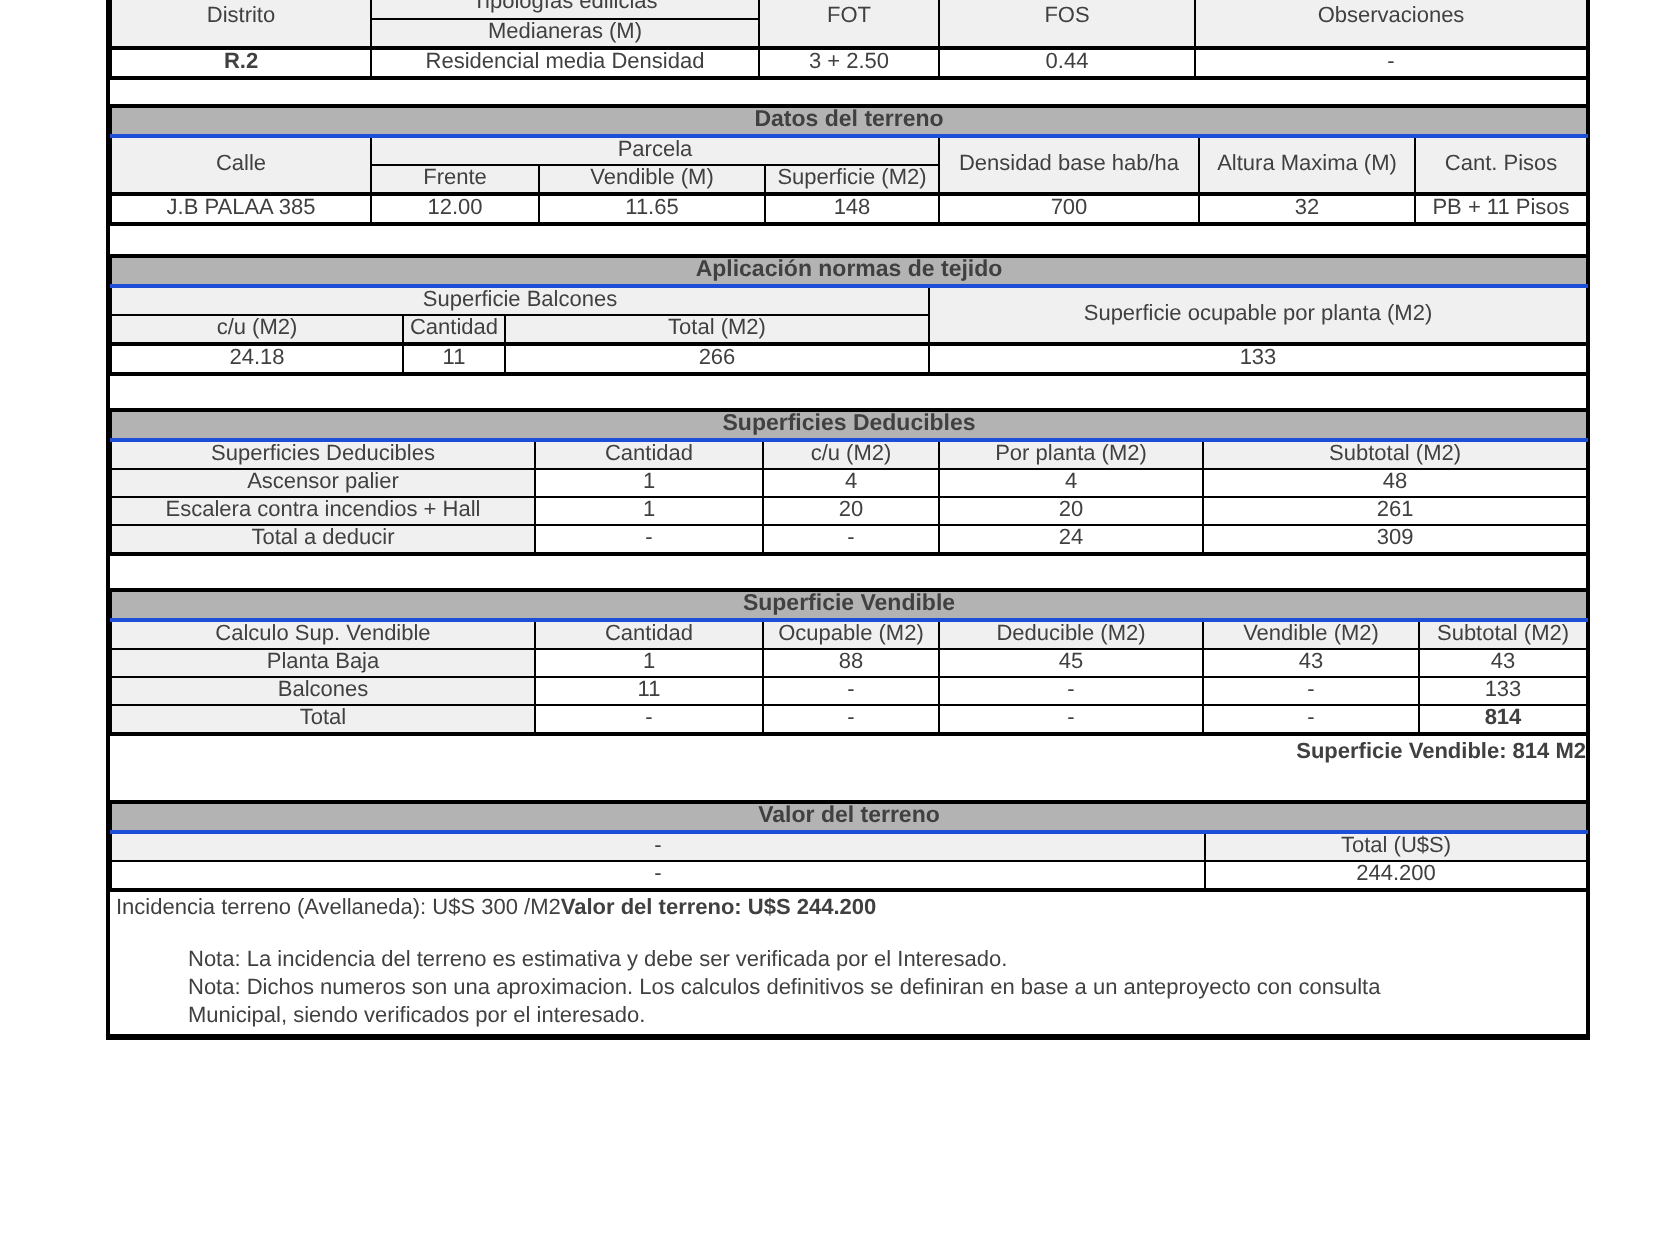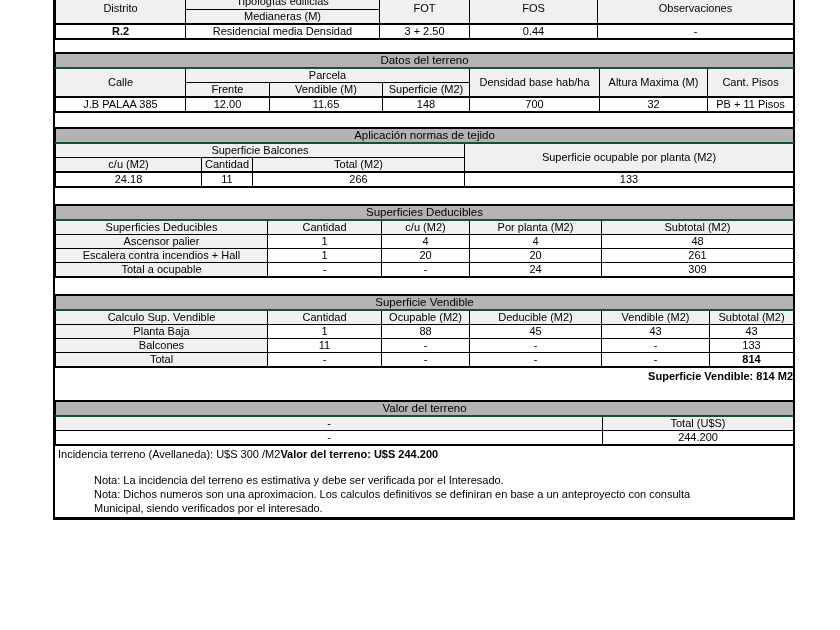--- a/index.html
+++ b/index.html
@@ -1,37 +1,37 @@
 <!DOCTYPE html>
 <html><head>
 <meta charset="utf-8">
 <style>
   html,body { margin:0; padding:0; background:#fff; }
   .canvas {
     position:relative; width:840px; height:630px; overflow:hidden;
-    background:#ffffff; font-family:"Liberation Sans", sans-serif; color:#000000;
+    background:#ffffff; font-family:"Liberation Sans", sans-serif; color:#404040;
   }
   .sheet {
     position:absolute; left:53px; top:-7px; width:742px; box-sizing:border-box;
     border-left:2px solid #000; border-right:2px solid #000; border-bottom:3px solid #000;
     background:#fff;
   }
   table.section {
     border-collapse:collapse; table-layout:fixed; width:738px; font-size:11px;
     border-top:2px solid #000; border-bottom:2px solid #000;
     border-left:1px solid #000; border-right:1px solid #000;
   }
   table.section td {
     border:1px solid #000; text-align:center; vertical-align:middle;
     padding:0 2px; height:14px; line-height:13px;
     overflow:hidden; white-space:nowrap; box-sizing:border-box;
   }
   tr.sect-title td {
-    background:#b3b3b3; font-weight:normal; font-size:11.5px;
-    border-bottom:2px solid #14532d; height:14px;
+    background:#b3b3b3; font-weight:bold; font-size:11.5px;
+    border-bottom:2px solid #1d4ed8; height:14px;
   }
   td.hd { background:#f0f0f0; }
   tr.tsep td { border-top:2px solid #000; }
   tr.r16 td { height:15px; }
   .b { font-weight:bold; }
   .gap { width:100%; }
   .summary-right {
     height:16px; line-height:16px; font-size:11px; font-weight:bold;
     text-align:right; 
   }
@@ -178,21 +178,21 @@
         <td>48</td>
       </tr>
       <tr>
         <td class="hd">Escalera contra incendios + Hall</td>
         <td>1</td>
         <td>20</td>
         <td>20</td>
         <td>261</td>
       </tr>
       <tr>
-        <td class="hd">Total a ocupable</td>
+        <td class="hd">Total a deducir</td>
         <td>-</td>
         <td>-</td>
         <td>24</td>
         <td>309</td>
       </tr>
     </tbody>
       </table>
 
     <div class="gap" style="height:16px"></div>
 

